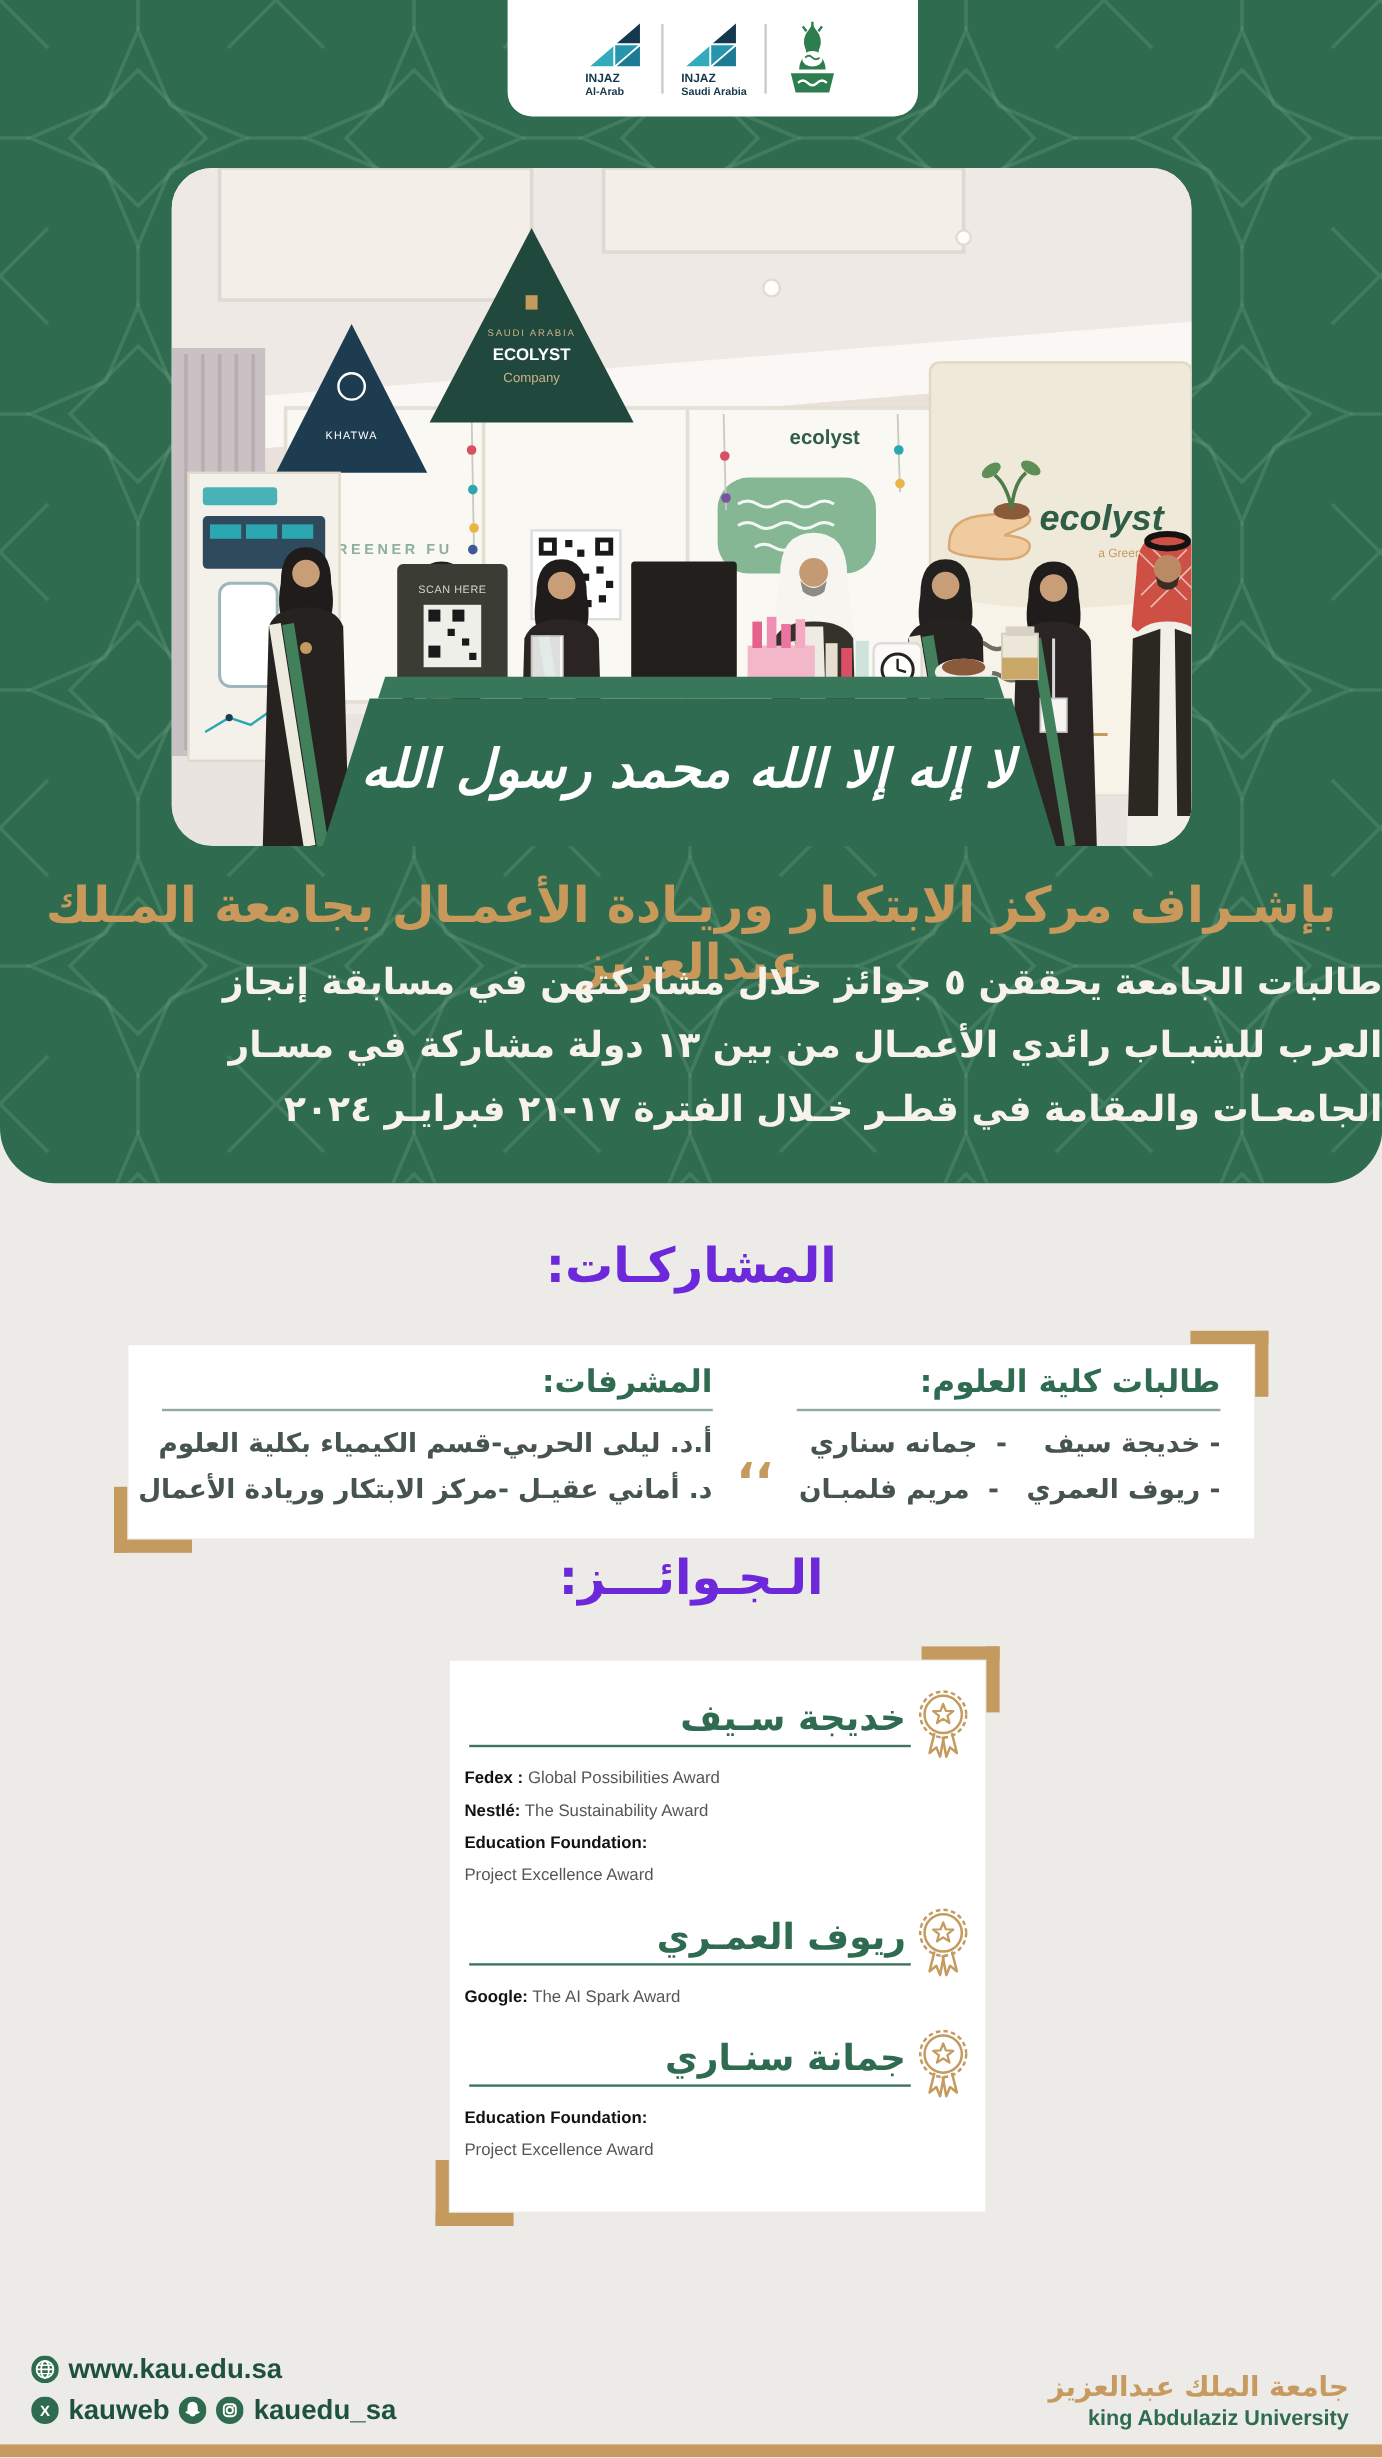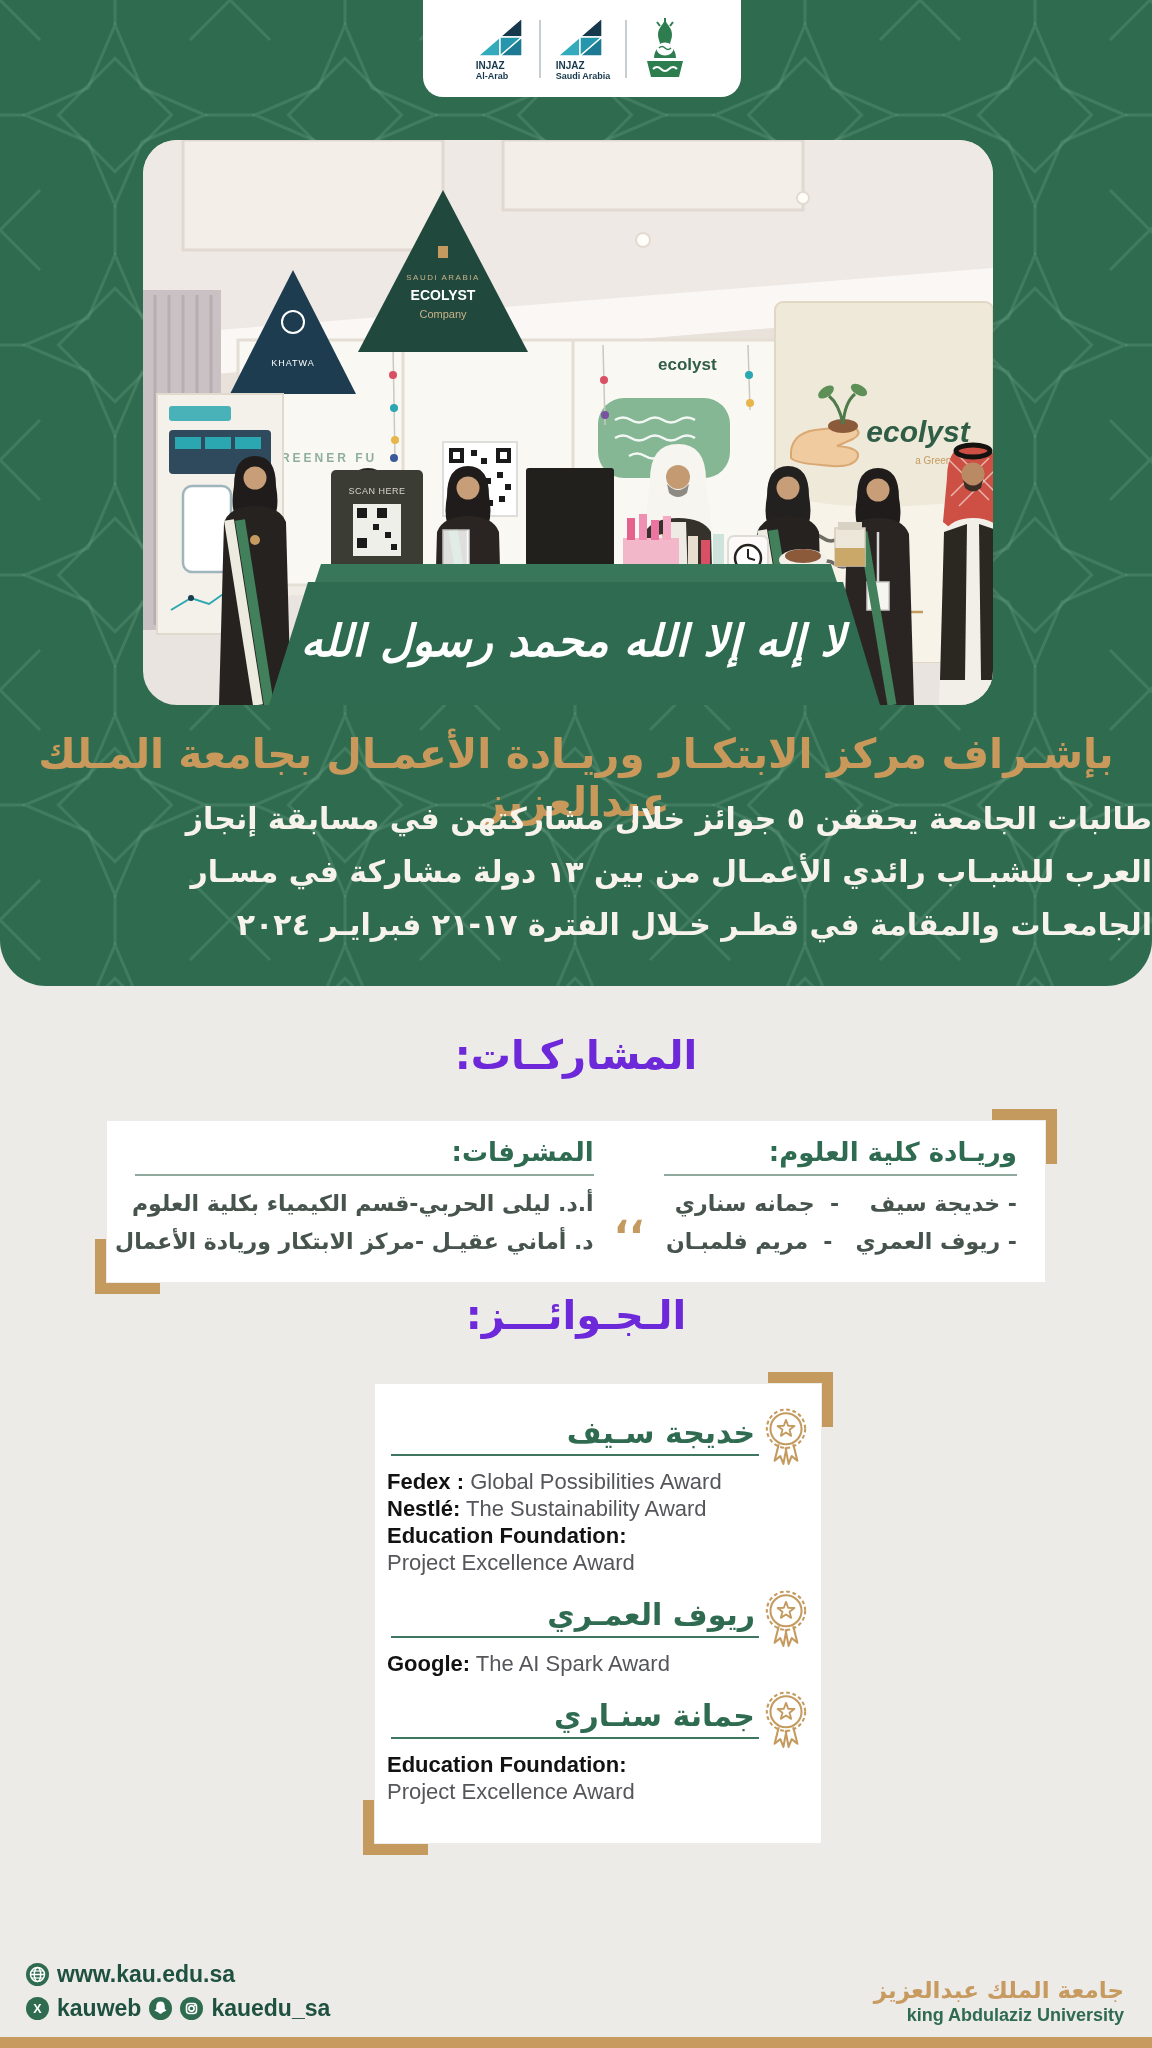--- a/index.html
+++ b/index.html
@@ -4,21 +4,21 @@
 <style>
   html,body{margin:0;padding:0;}
   body{width:1152px;height:2048px;font-family:"DejaVu Sans",sans-serif;}
   .poster{position:relative;width:1152px;height:2048px;background:#ECEBE8;overflow:hidden;}
 
   
   .header{position:absolute;top:0;left:0;width:1152px;height:986px;background:#2E6B4F;
           border-radius:0 0 46px 46px;overflow:hidden;}
   .pattern{position:absolute;top:0;left:0;width:100%;height:100%;}
 
-  .logo-card{position:absolute;top:0;left:calc(50% - 153px);width:318px;height:97px;background:#FFFFFF;
+  .logo-card{position:absolute;top:0;left:calc(50% - 153px);width:342px;height:97px;background:#FFFFFF;
              border-radius:0 0 20px 20px;display:flex;align-items:center;justify-content:center;gap:15px;z-index:5;}
   .logo-item{display:flex;flex-direction:column;align-items:flex-start;}
   .logo-text{display:flex;flex-direction:column;line-height:10px;margin-top:3px;}
   .logo-text .l1{font-family:"Liberation Sans",sans-serif;font-weight:700;font-size:10px;color:#16384C;}
   .logo-text .l2{font-family:"Liberation Sans",sans-serif;font-weight:700;font-size:9px;color:#16384C;}
   .logo-divider{width:2px;height:58px;background:#C8CDD1;}
 
   .photo{position:absolute;top:140px;left:143px;width:850px;height:565px;border-radius:34px;
          overflow:hidden;background:#EAE4E0;z-index:3;}
   .photo svg{display:block;}
@@ -49,21 +49,21 @@
   .col-rule{border-bottom:2px solid #8FA99C;margin:7px 0 9px 0;width:100%;}
   .col-row{color:#46544D;font-weight:700;font-size:22px;line-height:38px;direction:rtl;text-align:right;
            white-space:pre;}
 
   .awards-card{top:1384px;left:375px;width:446px;height:459px;padding:24px 12px;}
   .award-block{margin-bottom:14px;}
   .award-name-row{display:flex;justify-content:flex-end;align-items:flex-end;gap:8px;}
   .award-name{color:#2F6B50;font-weight:700;font-size:30px;direction:rtl;padding-bottom:4px;}
   .medal{width:46px;height:58px;flex:0 0 auto;margin-bottom:-12px;}
   .award-rule{border-bottom:2px solid #3F7660;margin:0 50px 12px 4px;}
-  .prize-line{font-family:"Liberation Sans",sans-serif;font-size:22px;line-height:27px;color:#55565A;text-align:left;}
+  .prize-line{font-family:"Liberation Sans",sans-serif;font-size:14px;line-height:27px;color:#55565A;text-align:left;}
   .prize-line b{color:#121212;font-weight:700;}
 
   
   .footer-left{position:absolute;left:26px;bottom:26px;display:flex;flex-direction:column;gap:7px;z-index:2;}
   .f-row{display:flex;align-items:center;gap:8px;}
   .f-label{font-family:"Liberation Sans",sans-serif;font-weight:700;font-size:23px;color:#1F5140;}
   .f-icon{width:23px;height:23px;display:block;}
   .footer-right{position:absolute;right:28px;bottom:22px;text-align:right;z-index:2;}
   .uni-ar{color:#C79A5F;font-size:23px;font-weight:700;direction:rtl;}
   .uni-en{font-family:"Liberation Sans",sans-serif;color:#2F6B50;font-size:18px;font-weight:700;margin-top:2px;}
@@ -371,21 +371,21 @@
       <div>الجامعـات والمقامة في قطـر خـلال الفترة ١٧-٢١ فبرايـر ٢٠٢٤</div>
     </div>
   </div>
 
   <div class="section-title" id="participants-title">المشاركـات:</div>
 
   <div class="card participants-card">
     <div class="bracket tr"></div>
     <div class="bracket bl"></div>
     <div class="pcol students">
-      <div class="col-head">وريـادة كلية العلوم:</div>
+      <div class="col-head">طالبات كلية العلوم:</div>
       <div class="col-rule"></div>
       <div class="col-row">- خديجة سيف    -  جمانه سناري</div>
       <div class="col-row">- ريوف العمري   -  مريم فلمبـان</div>
     </div>
     <div class="quote">،،</div>
     <div class="pcol supervisors">
       <div class="col-head">المشرفات:</div>
       <div class="col-rule"></div>
       <div class="col-row">أ.د. ليلى الحربي-قسم الكيمياء بكلية العلوم</div>
       <div class="col-row">د. أماني عقيـل -مركز الابتكار وريادة الأعمال</div>

